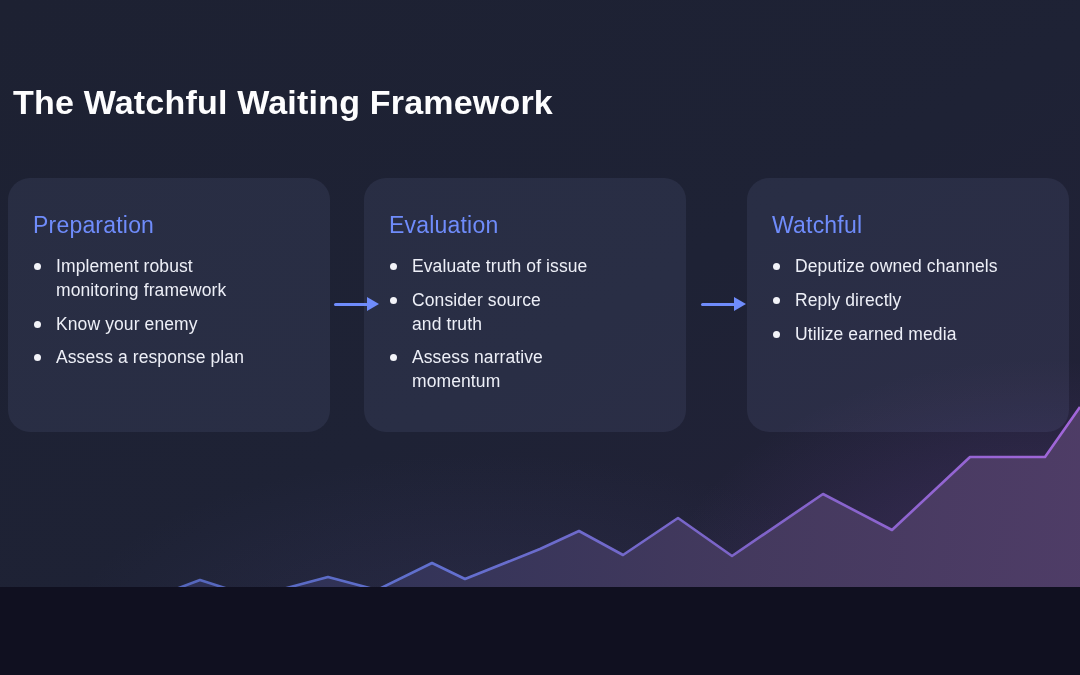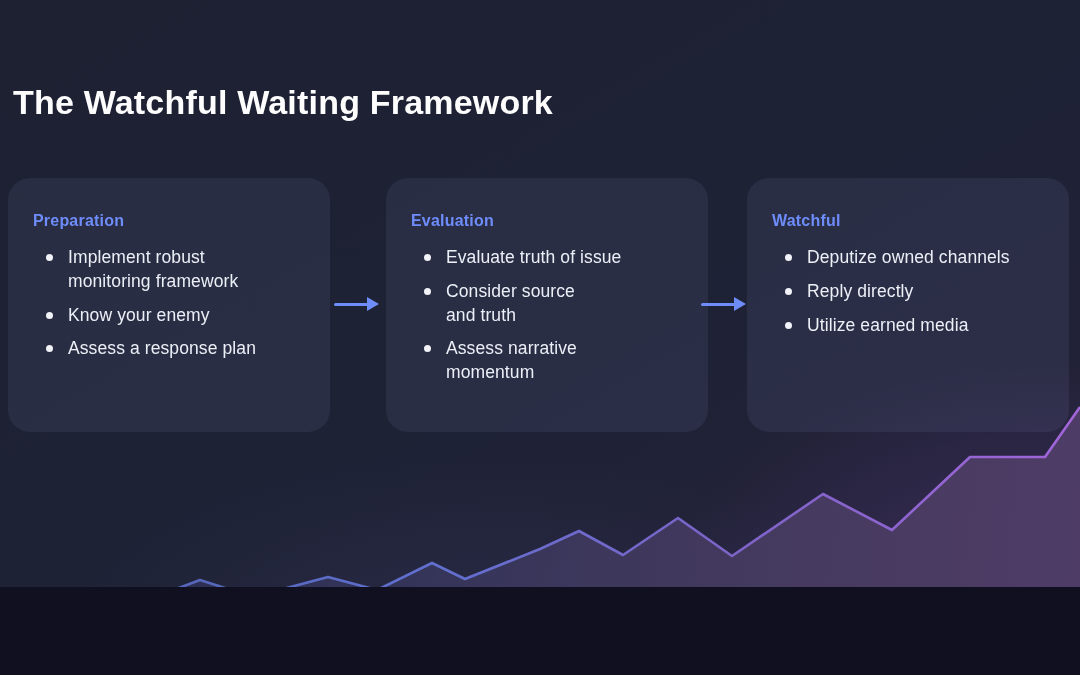--- a/index.html
+++ b/index.html
@@ -21,27 +21,27 @@
   }
   .trend-svg{position:absolute;left:0;top:0;z-index:1;}
   .cards{position:absolute;left:0;top:178px;width:1080px;height:254px;z-index:2;}
   .card{
     position:absolute;top:0;height:254px;width:322px;
     box-sizing:border-box;
     background:rgba(140,152,205,0.105);
     border-radius:22px;
     padding:34px 25px 0 25px;
   }
-  .card-1{left:8px;} .card-2{left:386px;} .card-3{left:747px;}
+  .card-1{left:8px;} .card-2{left:364px;} .card-3{left:747px;}
   .card h2{
     margin:0 0 16px 0;
-    font-size:16px;font-weight:700;
+    font-size:23px;font-weight:400;
     color:#6f8cfb;letter-spacing:0.2px;
   }
-  .card ul{list-style:none;margin:12px;padding:0;}
+  .card ul{list-style:none;margin:0;padding:0;}
   .card li{
     display:flex;align-items:flex-start;
     margin:0 0 10px 0;
   }
   .dot{
     flex:0 0 auto;
     width:7px;height:7px;border-radius:50%;
     background:#f2f3f8;
     margin:8px 15px 0 1px;
   }

